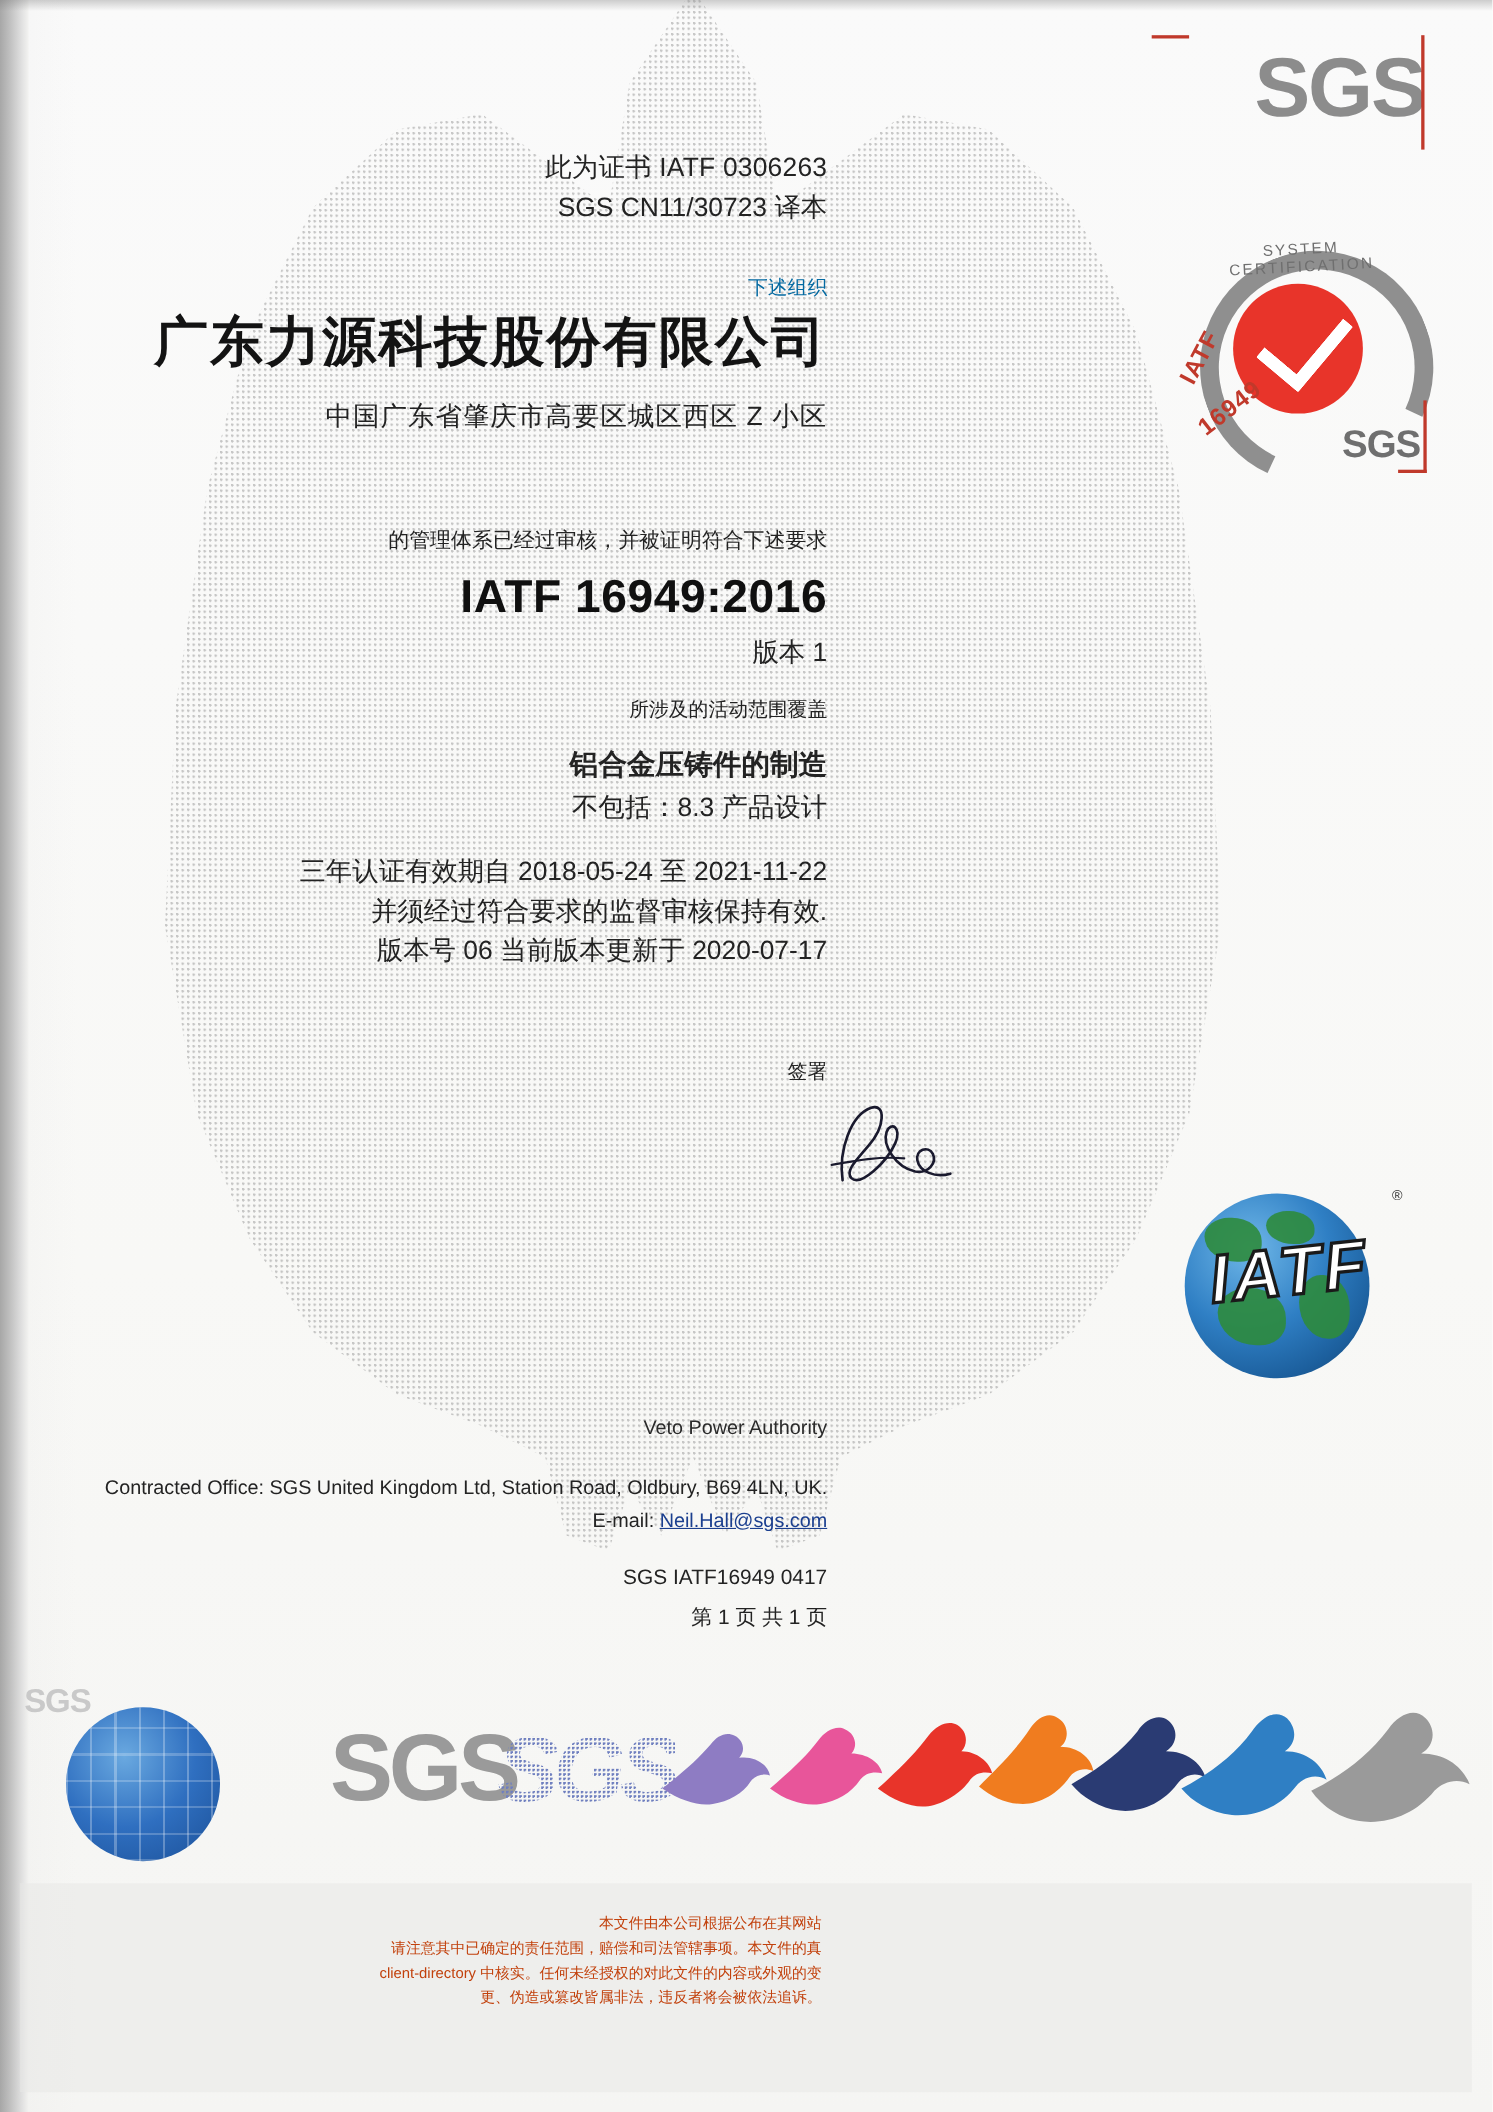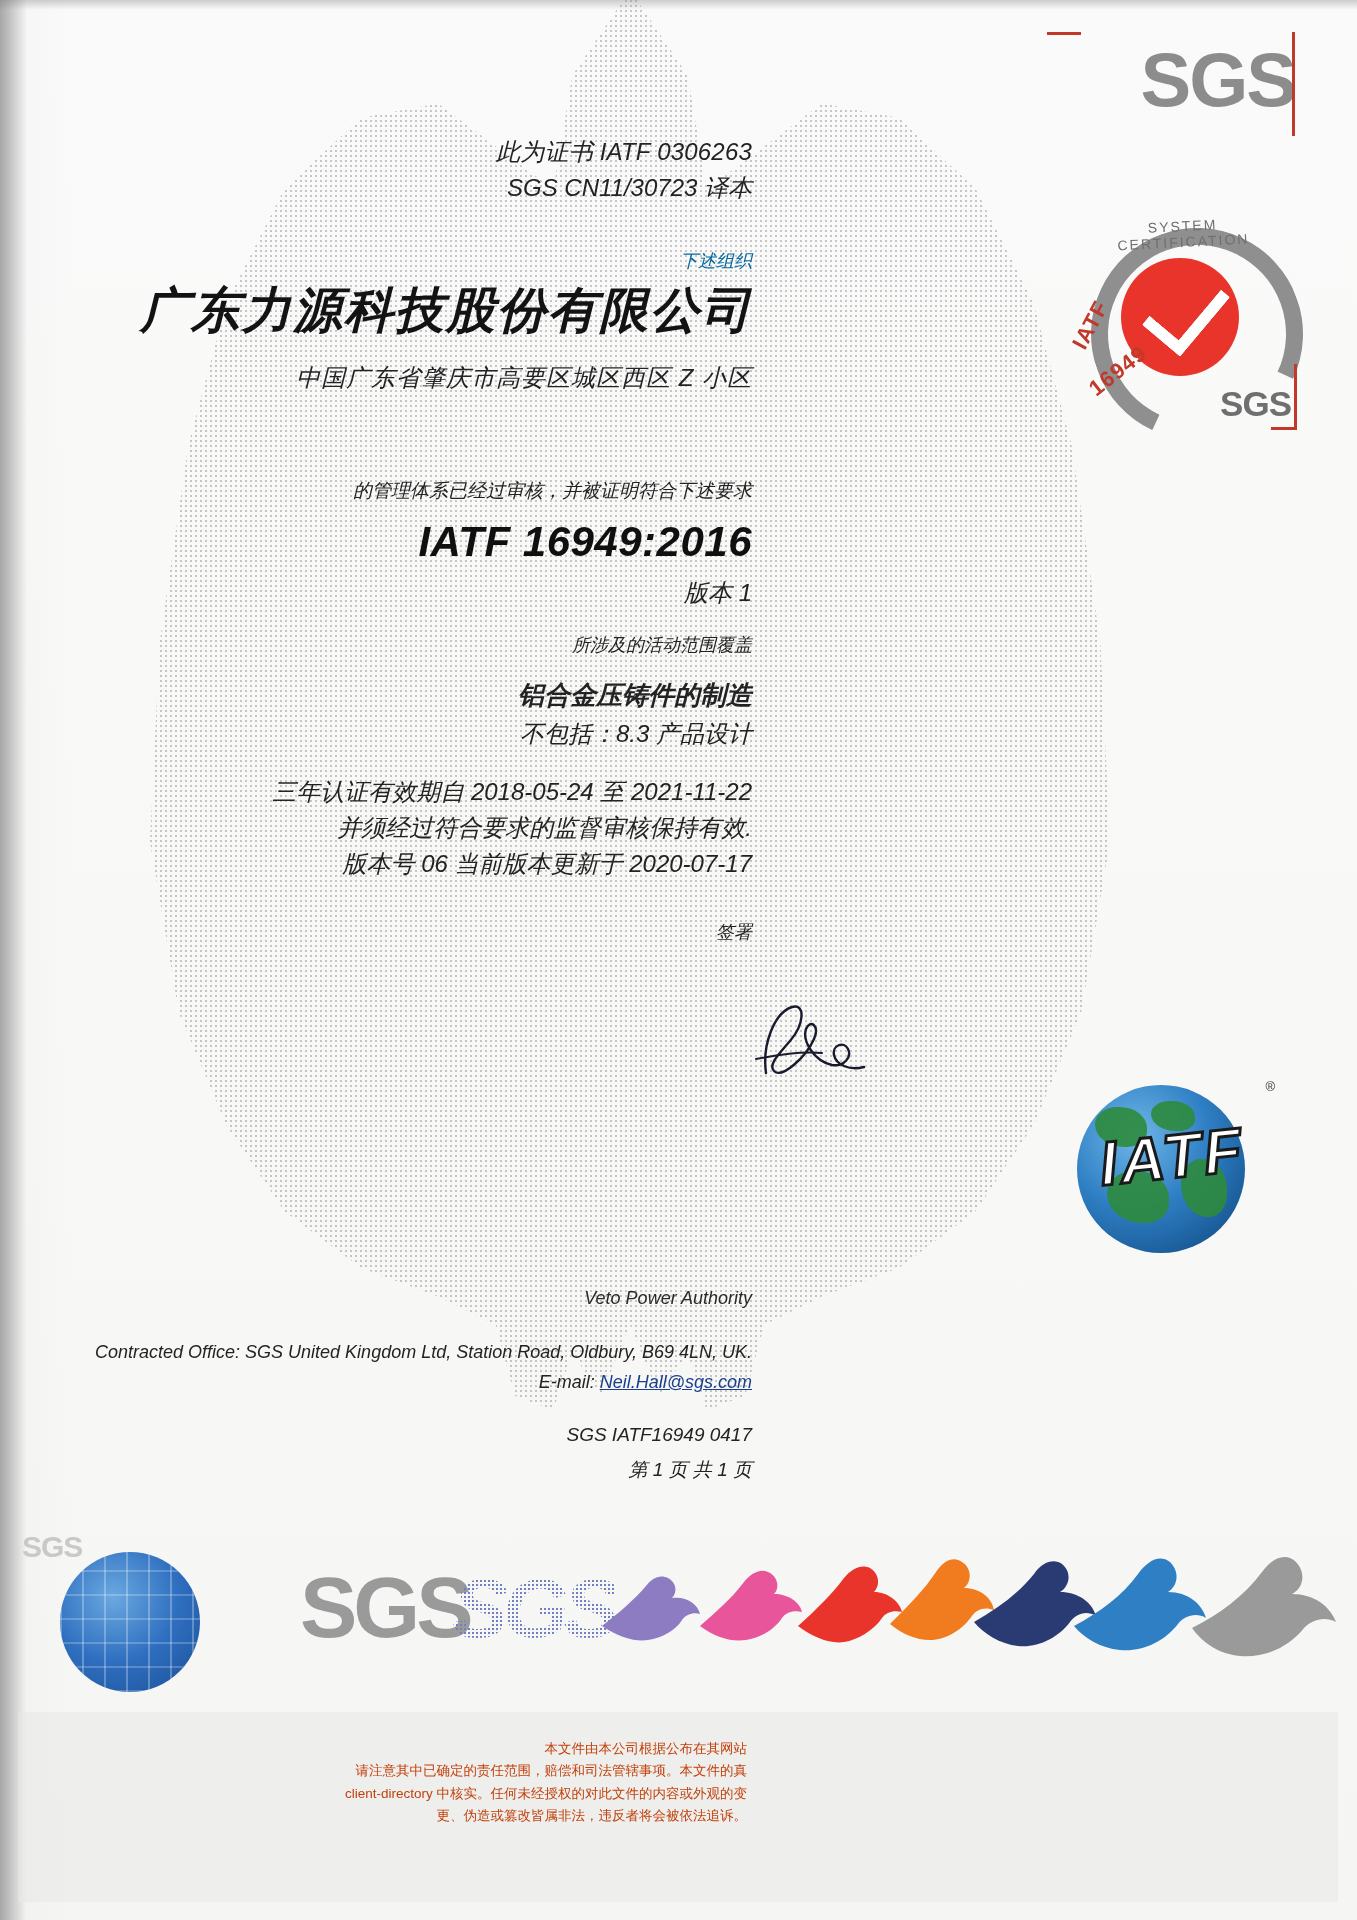--- a/index.html
+++ b/index.html
@@ -207,21 +207,20 @@
     top: 0;
     width: 1357px;
   }
   .ln {
     position: absolute;
     color: #232323;
     white-space: nowrap;
   }
   .r {
     text-align: right;
-    font-style: italic;
   }
   .cert-no {
     right: 605px;
     top: 136px;
     font-size: 24px;
     letter-spacing: .2px;
   }
   .cert-no2 {
     right: 605px;
     top: 172px;
@@ -291,21 +290,21 @@
     top: 812px;
     font-size: 24px;
   }
   .valid3 {
     right: 605px;
     top: 848px;
     font-size: 24px;
   }
   .sign-label {
     right: 605px;
-    top: 920px;
+    top: 962px;
     font-size: 18px;
   }
   .veto {
     right: 605px;
     top: 1288px;
     font-size: 18px;
     color: #2b2b2b;
   }
   .office1 {
     right: 605px;

